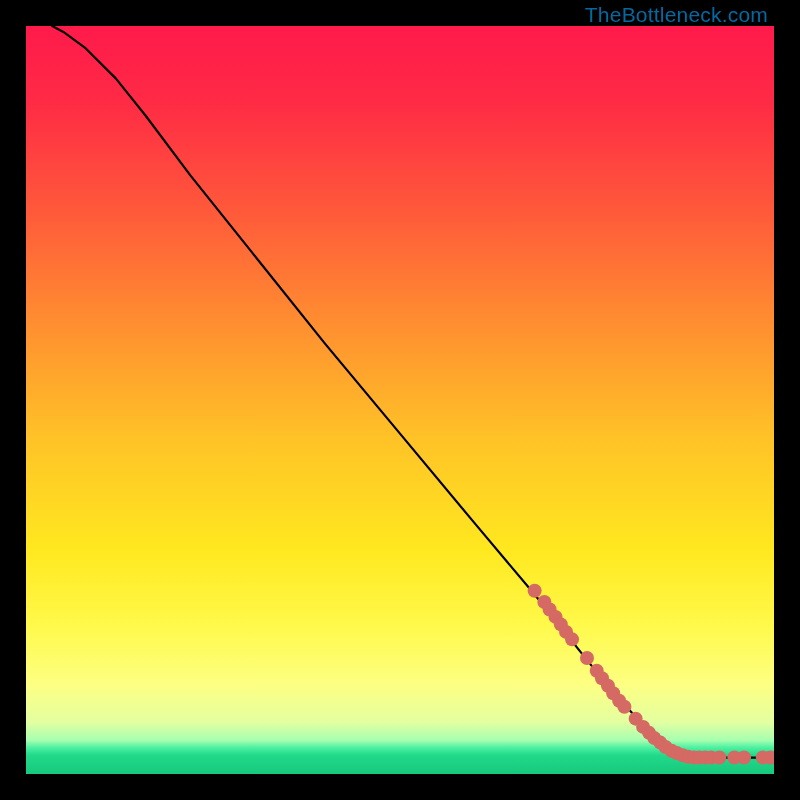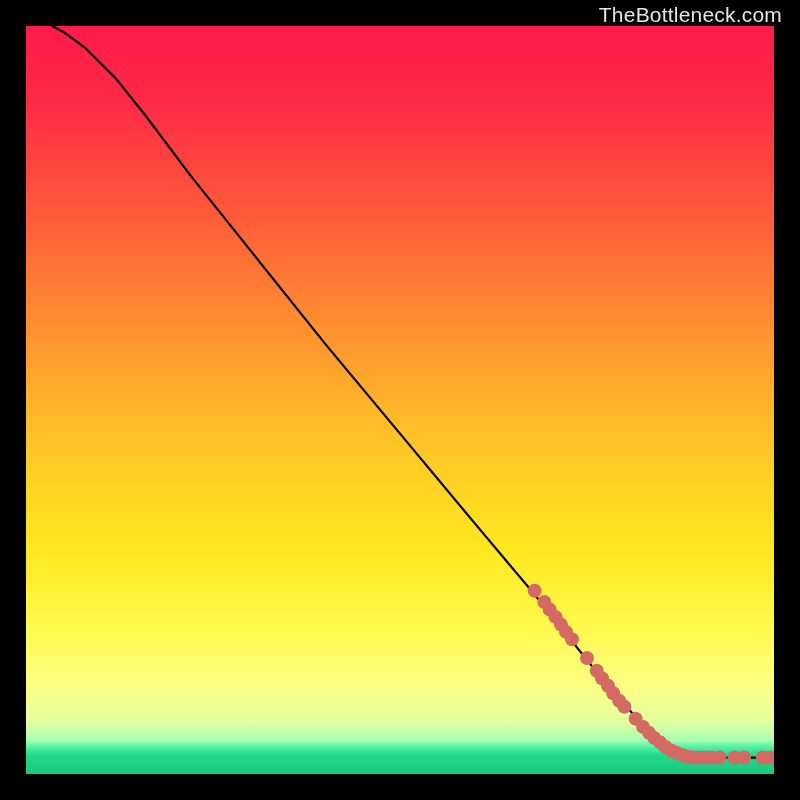--- a/index.html
+++ b/index.html
@@ -22,22 +22,22 @@
   .plot-area {
     position: absolute;
     left: 0;
     top: 0;
     width: 748px;
     height: 748px;
   }
   .watermark {
     position: absolute;
     top: 3px;
-    right: 18px;
-    color: #e5e5e5;
+    right: 32px;
+    color: #0369a1;
     font-size: 21px;
     font-weight: 500;
     letter-spacing: 0.2px;
     white-space: nowrap;
     user-select: none;
   }
 </style>
 </head>
 <body>
 

